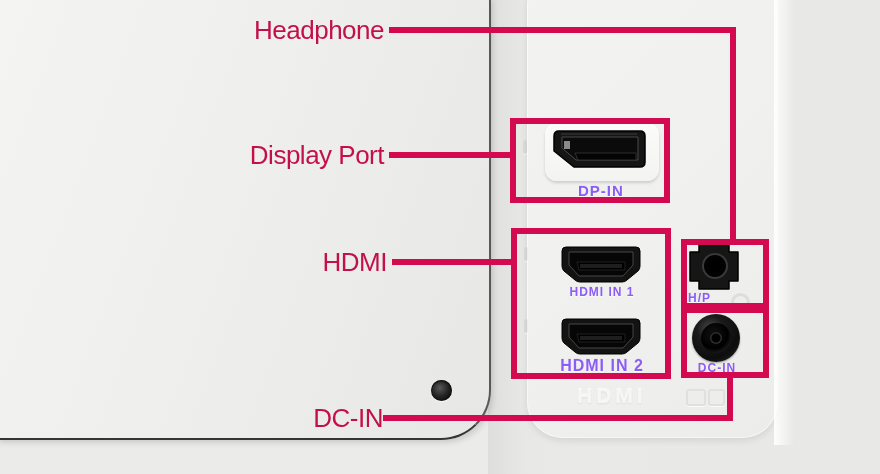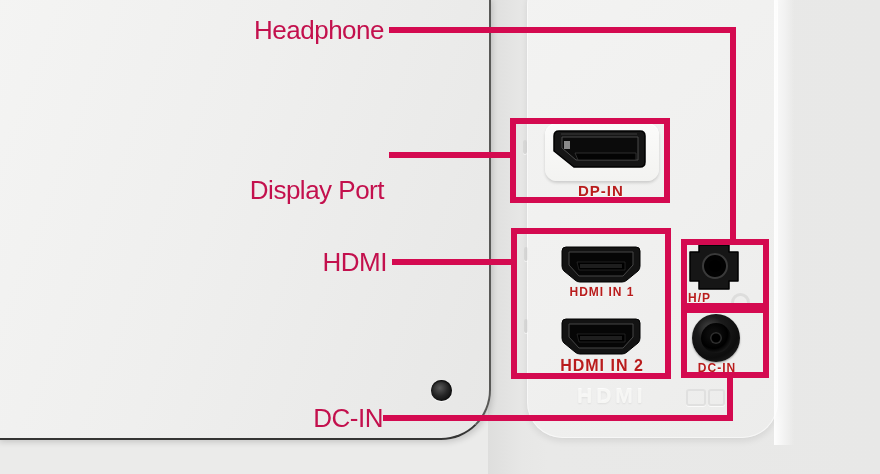--- a/index.html
+++ b/index.html
@@ -45,21 +45,21 @@
   .vent-dash{width:4px;height:14px;border-radius:2px;background:rgba(0,0,0,0.05);
     box-shadow:0 1px 0 rgba(255,255,255,0.6);}
 
   
   .dp-bezel{
     left:545px;top:123px;width:114px;height:58px;border-radius:12px;
     background:linear-gradient(180deg,#fbfbfa,#f3f3f1);
     box-shadow:0 2px 3px rgba(0,0,0,0.15), inset 0 1px 0 #ffffff;
   }
   .emboss{
-    color:#b91c1c;
+    color:#8b5cf6;
     text-shadow:0 1px 1px rgba(255,255,255,0.9), 0 -1px 0 rgba(0,0,0,0.04);
     letter-spacing:1px;white-space:nowrap;
   }
   .port-marking{font-size:12px;font-weight:700;}
   .hdmi-logo{
     left:577px;top:384px;font-size:21px;font-weight:700;letter-spacing:4px;
     color:#f6f6f4;text-shadow:0 1px 2px rgba(0,0,0,0.07), 0 -1px 0 rgba(255,255,255,0.8);
   }
   .cert-mark{border:2px solid rgba(0,0,0,0.055);border-radius:3px;
     box-shadow:0 1px 0 rgba(255,255,255,0.7);}
@@ -156,17 +156,17 @@
   <div class="abs red callout-box" style="left:681px;top:307px;width:88px;height:71px;"></div>
 
   <div class="abs red leader" style="left:389px;top:27px;width:347px;height:6px;"></div>
   <div class="abs red leader" style="left:730px;top:27px;width:6px;height:212px;"></div>
   <div class="abs red leader" style="left:389px;top:152px;width:121px;height:6px;"></div>
   <div class="abs red leader" style="left:392px;top:259px;width:119px;height:6px;"></div>
   <div class="abs red leader" style="left:383px;top:415px;width:350px;height:6px;"></div>
   <div class="abs red leader" style="left:727px;top:376px;width:6px;height:45px;"></div>
 
   <div class="abs red callout-label" style="right:496px;top:12px;">Headphone</div>
-  <div class="abs red callout-label" style="right:496px;top:137px;margin-top:35px;">Display Port</div>
+  <div class="abs red callout-label" style="right:496px;top:137px;">Display Port</div>
   <div class="abs red callout-label" style="right:493px;top:244px;">HDMI</div>
   <div class="abs red callout-label" style="right:497px;top:400px;">DC-IN</div>
 
 </div>
 
 </body></html>

